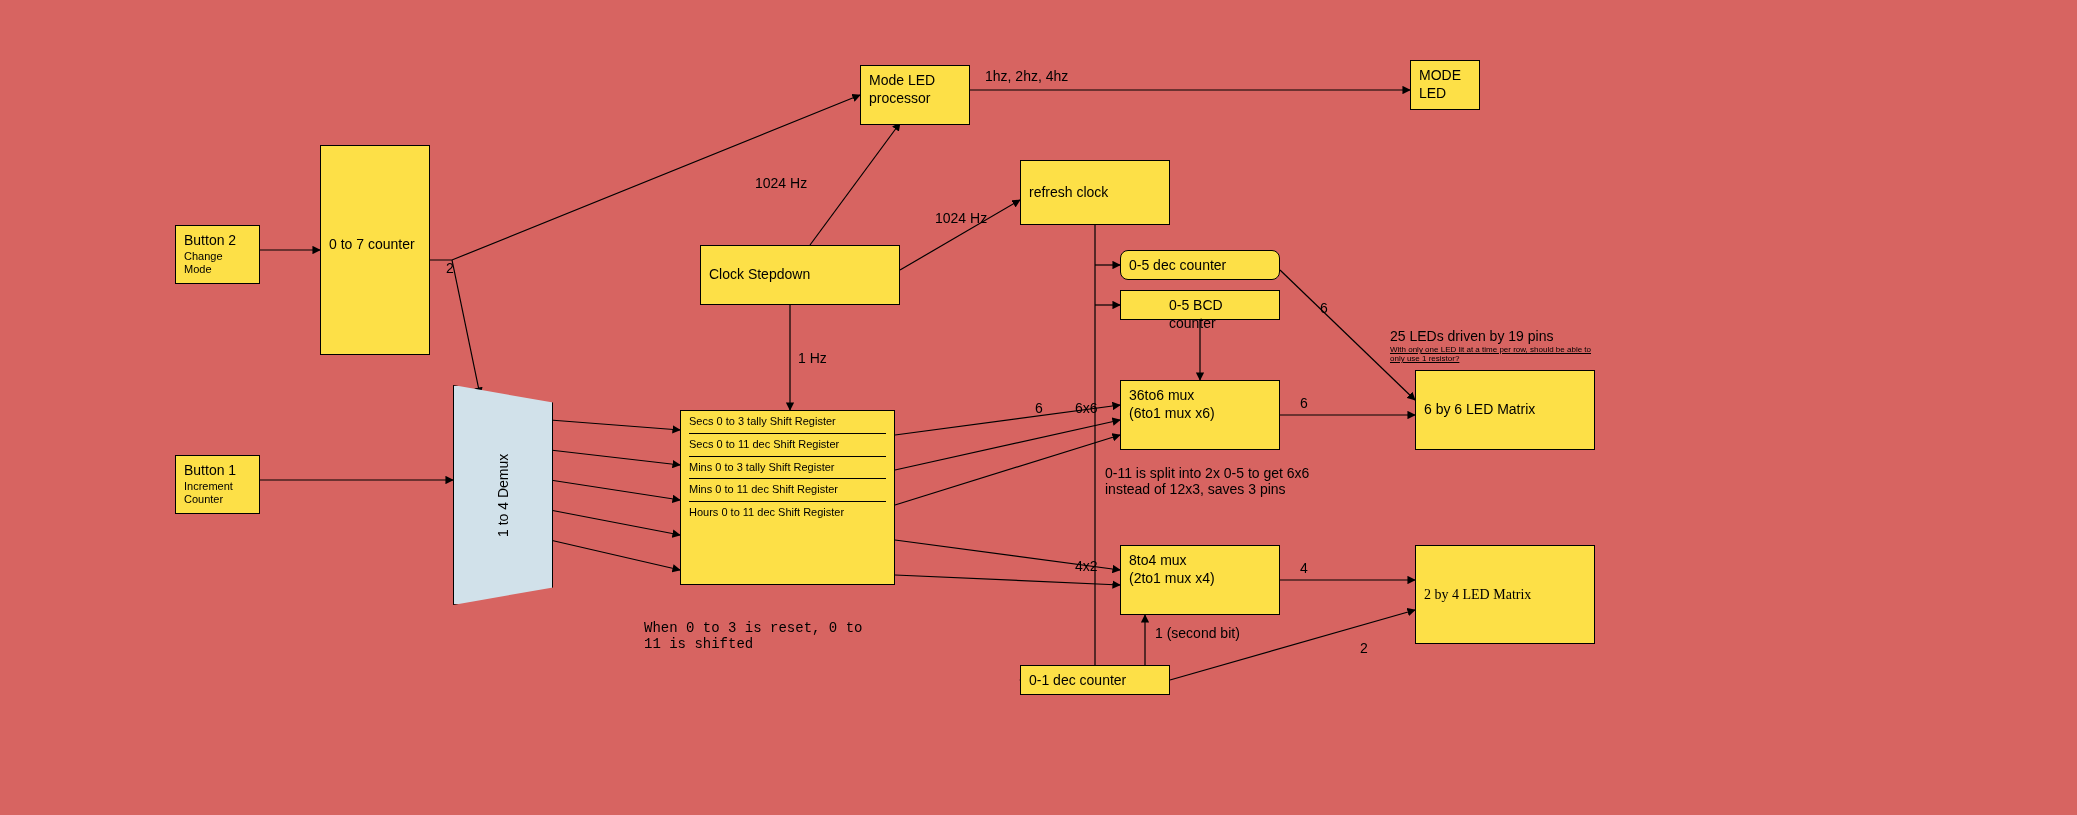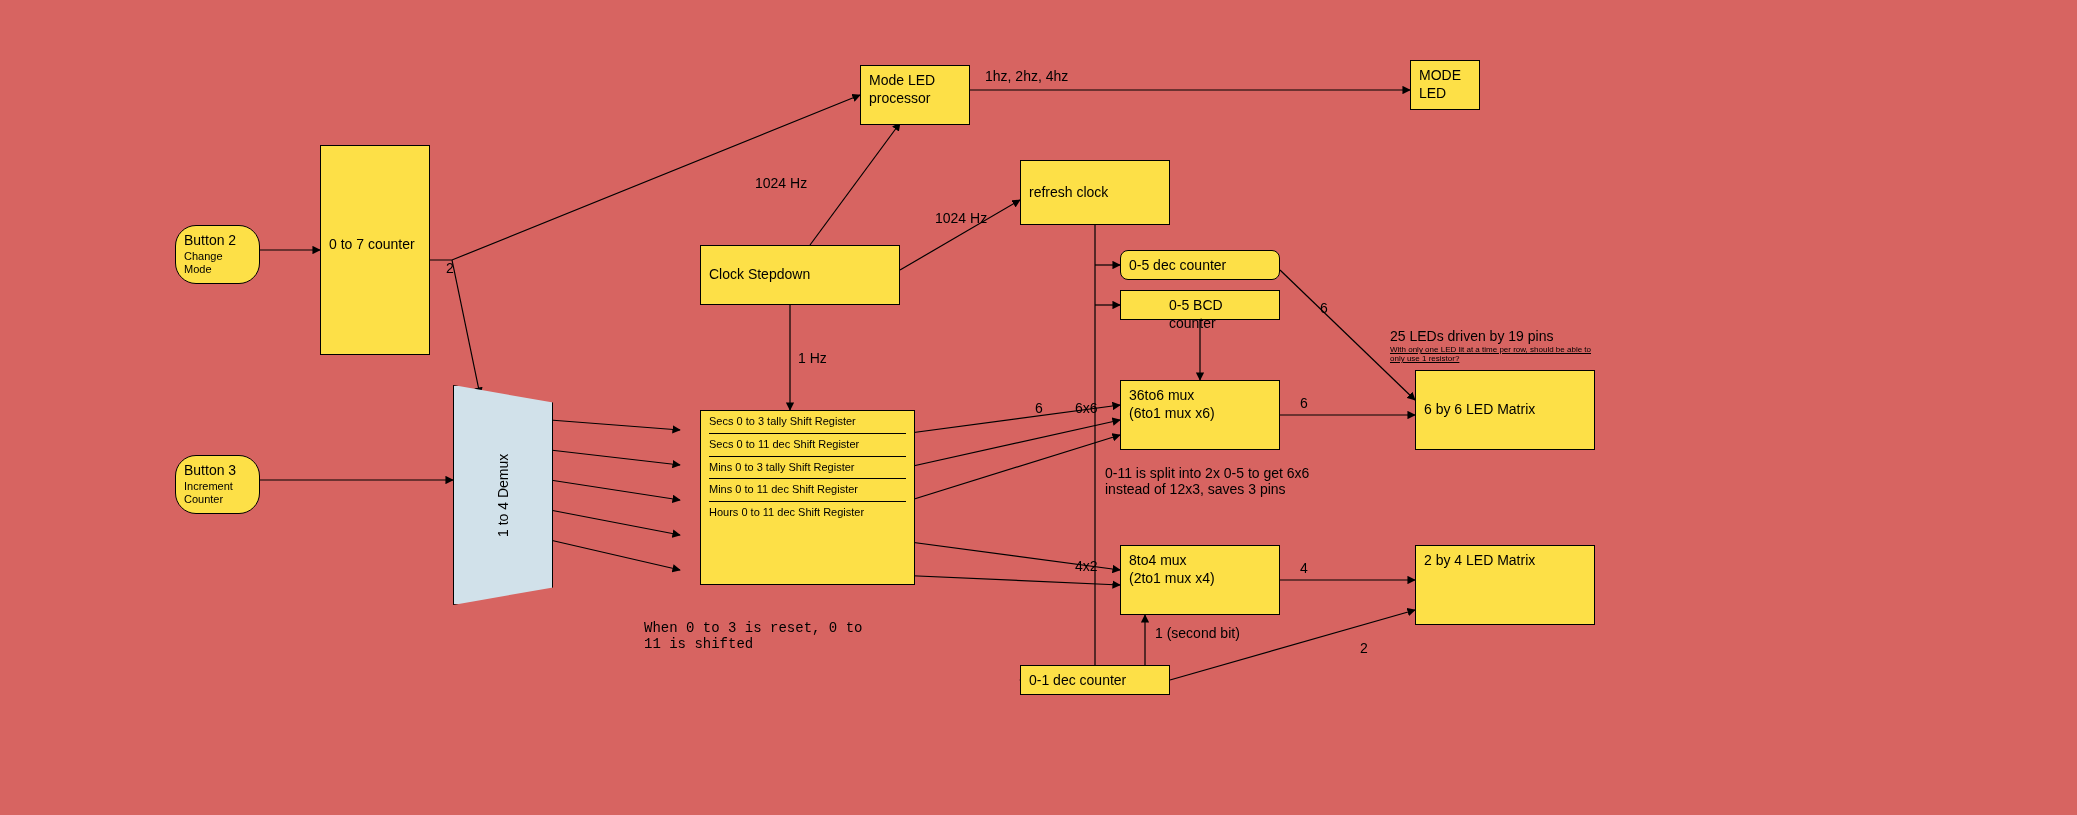--- a/index.html
+++ b/index.html
@@ -15,21 +15,21 @@
     overflow: hidden;
   }
   .box {
     position: absolute;
     background: #fde047;
     border: 1px solid #000;
     box-sizing: border-box;
     padding: 6px 8px;
     line-height: 1.25;
   }
-  .box.rounded { border-radius: 21px; }
+  .box.rounded { border-radius: 0; }
   .trap {
     position: absolute;
     background: #d1e1ea;
     border: 1px solid #000;
     box-sizing: border-box;
     clip-path: polygon(0% 8%, 100% 0%, 100% 100%, 0% 92%);
     writing-mode: vertical-rl;
     text-align: center;
     transform: rotate(180deg);
     display: flex;
@@ -124,21 +124,21 @@
     <line x1="700" y1="580" x2="880" y2="565"></line>
   </g>
 </svg>
 
 <div class="box rounded" style="left:175px; top:225px; width:85px;">
   <div>Button 2</div>
   <div class="small">Change Mode</div>
 </div>
 
 <div class="box rounded" style="left:175px; top:455px; width:85px;">
-  <div>Button 3</div>
+  <div>Button 1</div>
   <div class="small">Increment Counter</div>
 </div>
 
 <div class="box" style="left:320px; top:145px; width:110px; height:210px; display:flex; align-items:flex-start; padding-top:90px;">
   <span>0 to 7 counter</span>
 </div>
 
 <div class="trap" style="left:453px; top:385px; width:100px; height:220px;">
   <span>1 to 4 Demux</span>
 </div>
@@ -178,25 +178,25 @@
 </div>
 
 <div class="box" style="left:1020px; top:665px; width:150px; height:30px;">
   <span>0-1 dec counter</span>
 </div>
 
 <div class="box" style="left:1415px; top:370px; width:180px; height:80px; display:flex; align-items:center;">
   <span>6 by 6 LED Matrix</span>
 </div>
 
-<div class="box" style="left:1415px; top:545px; width:180px; height:80px; display:flex; align-items:flex-start;">
+<div class="box" style="left:1415px; top:545px; width:180px; height:99px; display:flex; align-items:center;font-family:Liberation Serif, serif;">
   <span>2 by 4 LED Matrix</span>
 </div>
 
-<div class="box" style="left:680px; top:410px; width:215px; height:175px; padding:4px 8px;margin-left:20px;">
+<div class="box" style="left:680px; top:410px; width:215px; height:175px; padding:4px 8px;">
   <div class="sr-row small">Secs 0 to 3 tally Shift Register</div>
   <div class="sr-row small">Secs 0 to 11 dec Shift Register</div>
   <div class="sr-row small">Mins 0 to 3 tally Shift Register</div>
   <div class="sr-row small">Mins 0 to 11 dec Shift Register</div>
   <div class="sr-row small">Hours 0 to 11 dec Shift Register</div>
 </div>
 
 <span class="label" style="left:446px; top:260px;">2</span>
 <span class="label" style="left:755px; top:175px;">1024 Hz</span>
 <span class="label" style="left:935px; top:210px;">1024 Hz</span>

